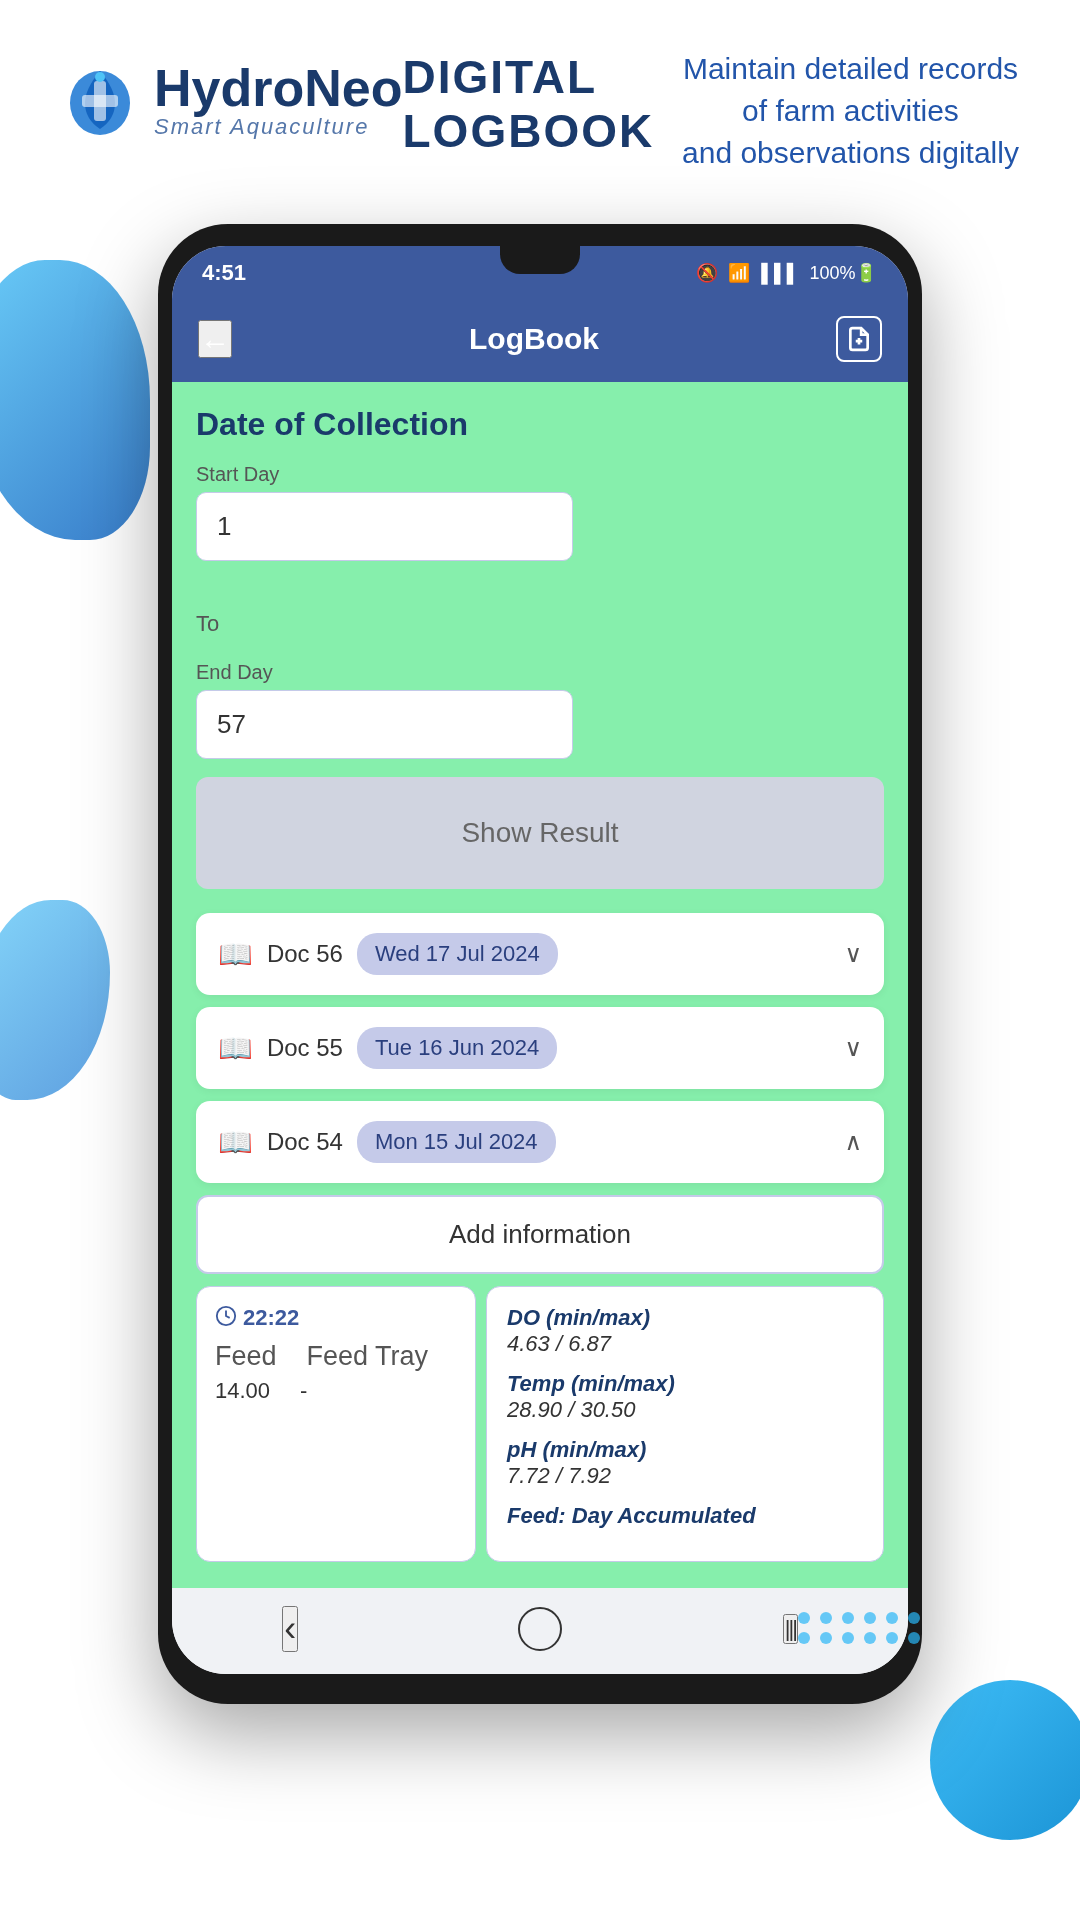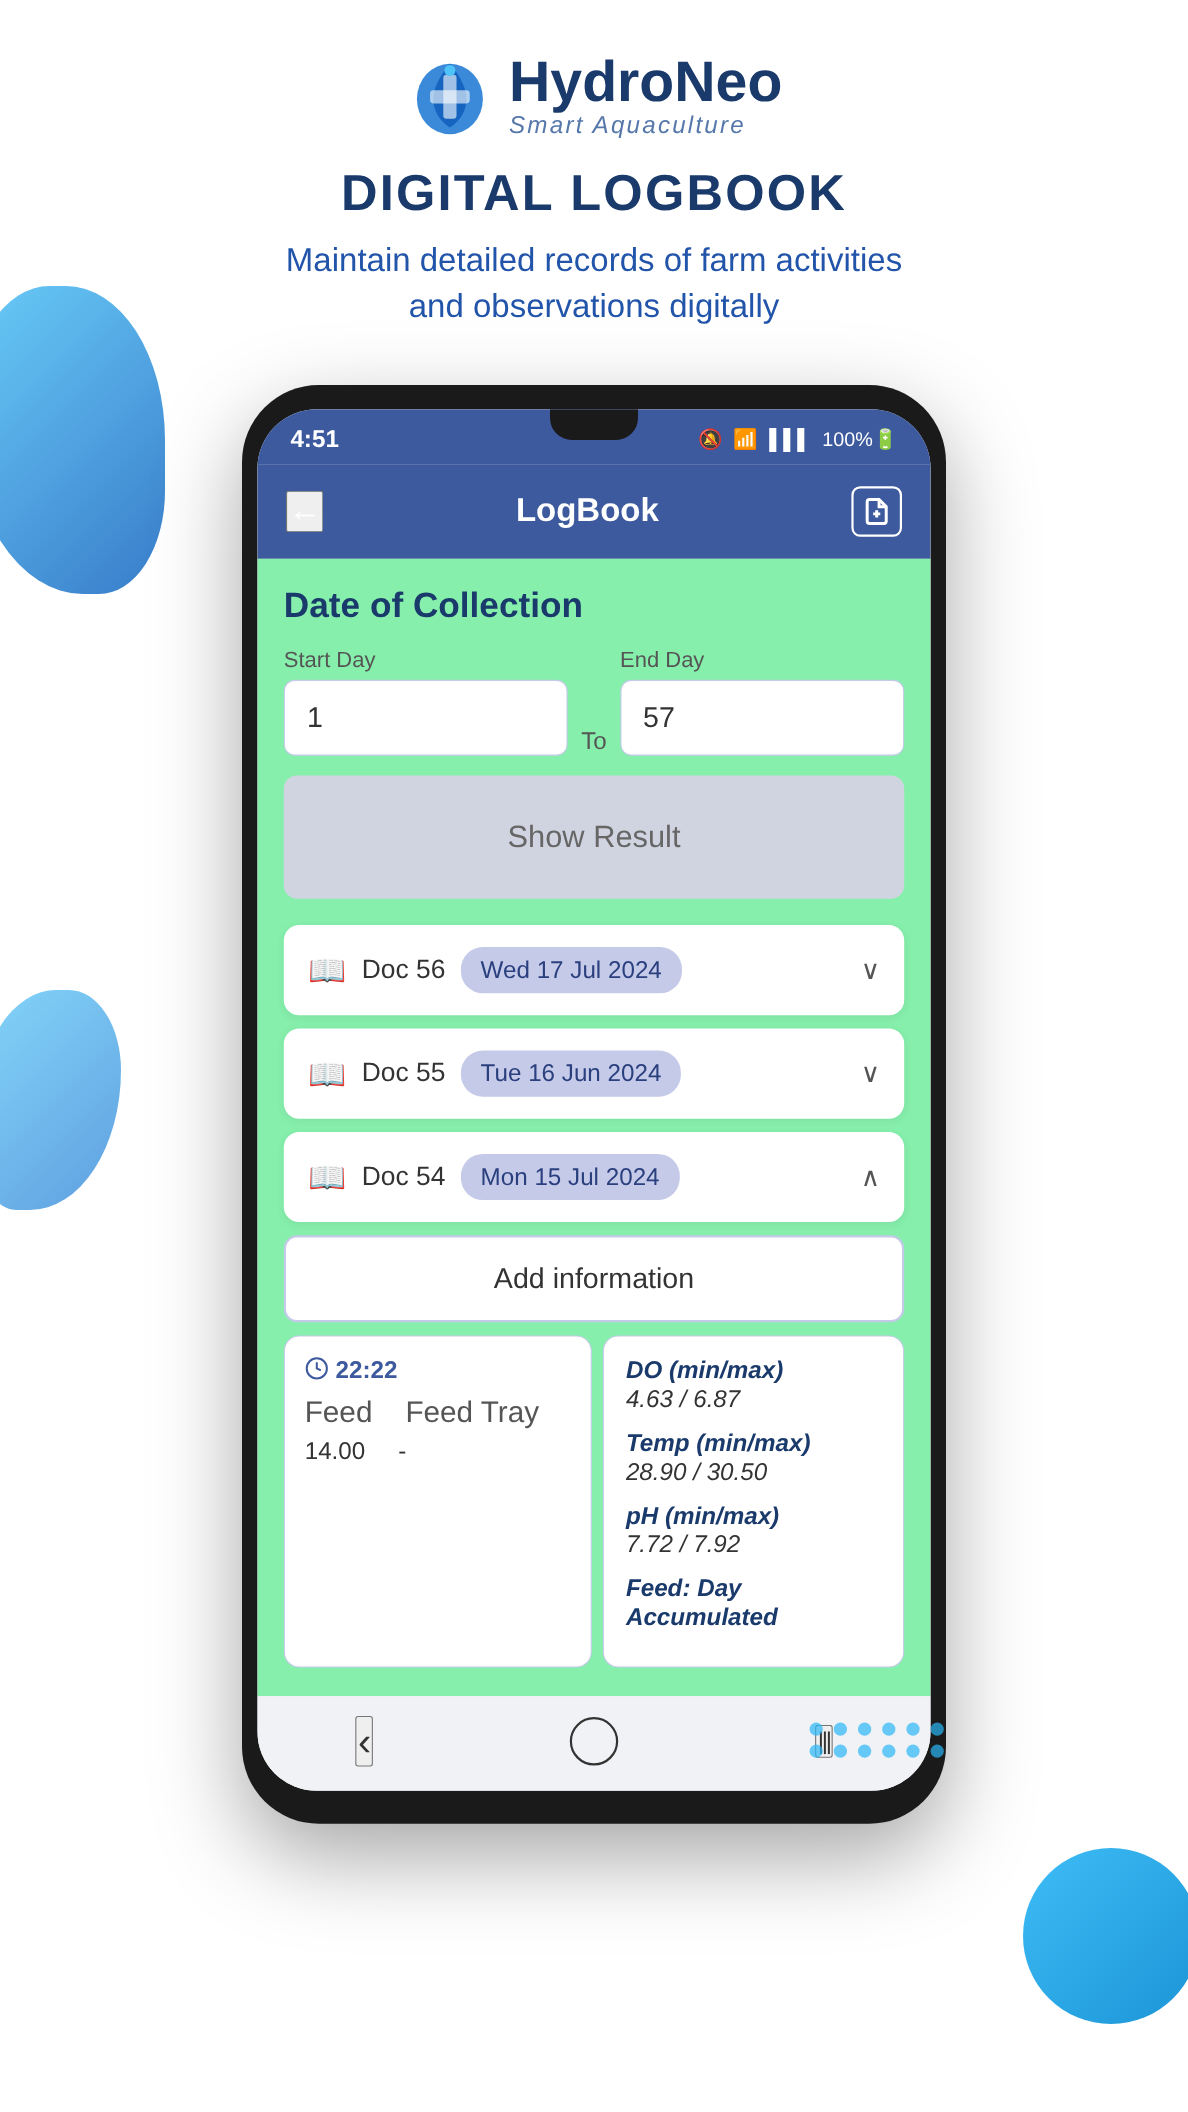--- a/index.html
+++ b/index.html
@@ -49,21 +49,21 @@
       border-radius: 50%;
       z-index: 0;
       opacity: 0.9;
     }
 
     
     .header-section {
       position: relative;
       z-index: 1;
       display: flex;
-      flex-direction: column;
+      flex-direction: row;
       align-items: center;
       padding: 48px 60px 30px;
       width: 100%;
     }
 
     .logo-container {
       display: flex;
       align-items: center;
       gap: 14px;
       margin-bottom: 20px;
@@ -111,21 +111,21 @@
       text-align: center;
       line-height: 1.4;
       max-width: 700px;
     }
 
     
     .phone-wrapper {
       position: relative;
       z-index: 1;
       margin-top: 20px;
-      width: 640px;
+      width: 764px;
     }
 
     .phone-frame {
       background: #1a1a1a;
       border-radius: 70px;
       padding: 22px 14px 30px;
       box-shadow: 0 30px 80px rgba(0,0,0,0.35);
       position: relative;
     }
 
@@ -214,23 +214,24 @@
 
     .section-title {
       font-size: 32px;
       font-weight: 700;
       color: #1a3a6b;
       margin-bottom: 20px;
     }
 
     .date-range-row {
       display: flex;
-      align-items: flex-end;
-      gap: 12px;
+      align-items: flex-start;
+      gap: 24px;
       margin-bottom: 18px;
+      flex-direction: column;
     }
 
     .date-field-group {
       flex: 1;
     }
 
     .field-label {
       font-size: 20px;
       color: #555;
       margin-bottom: 6px;

